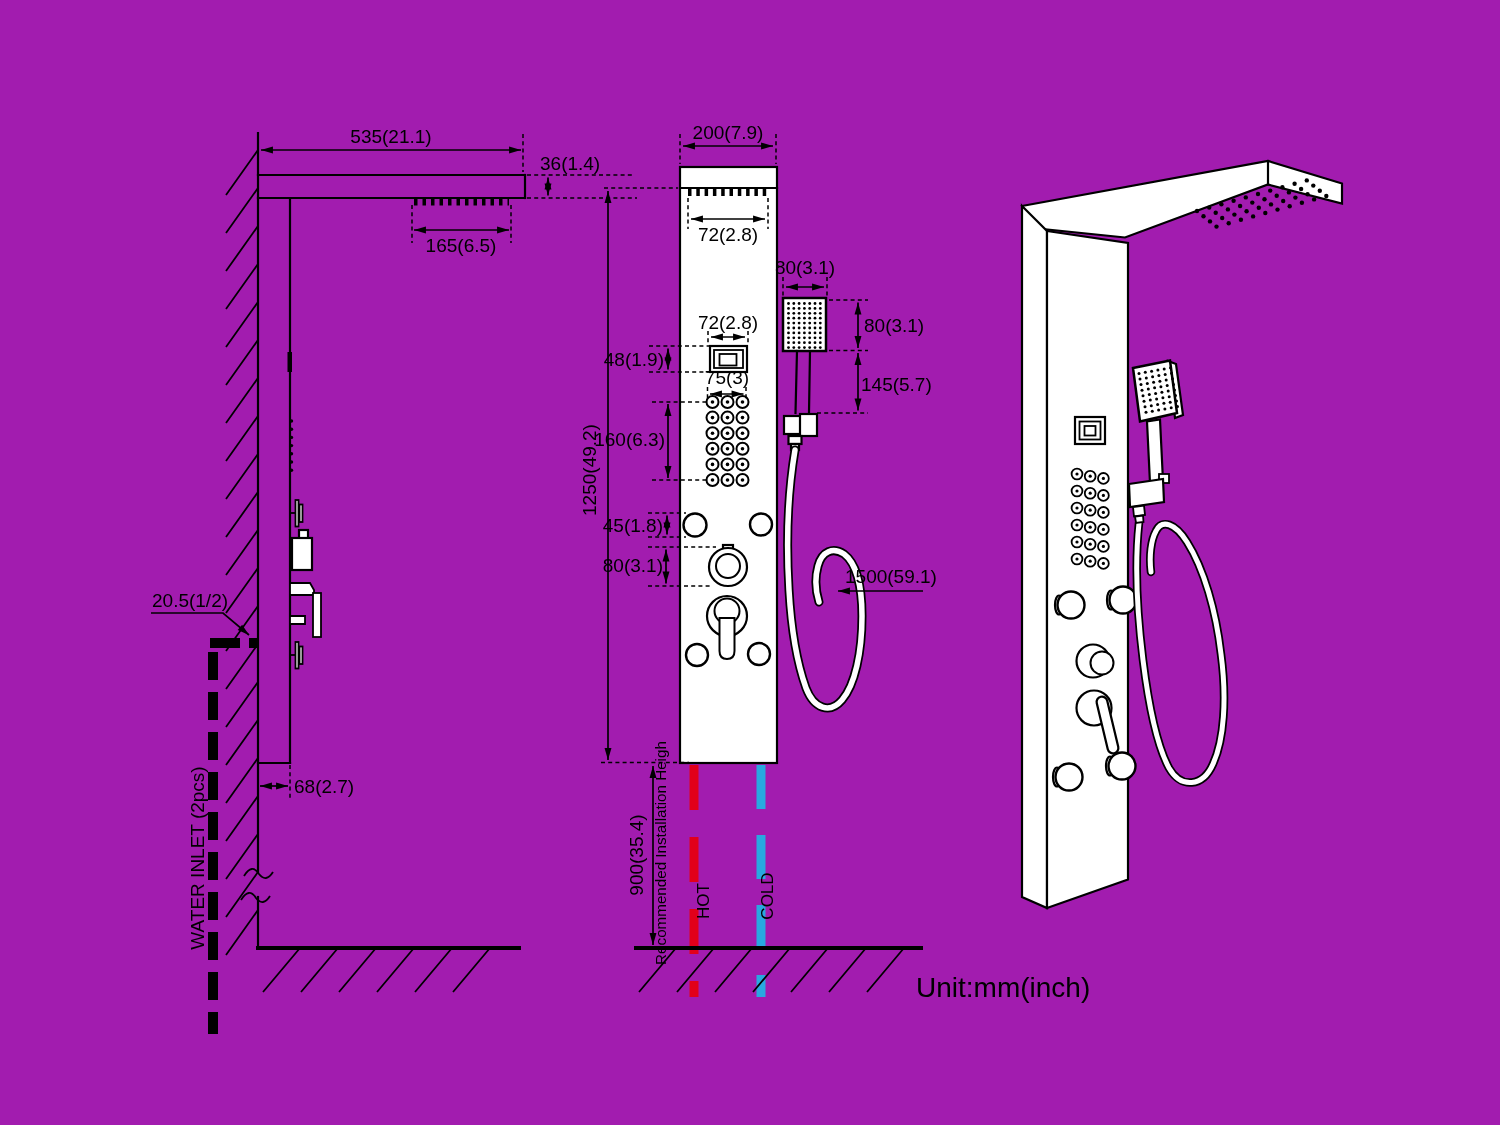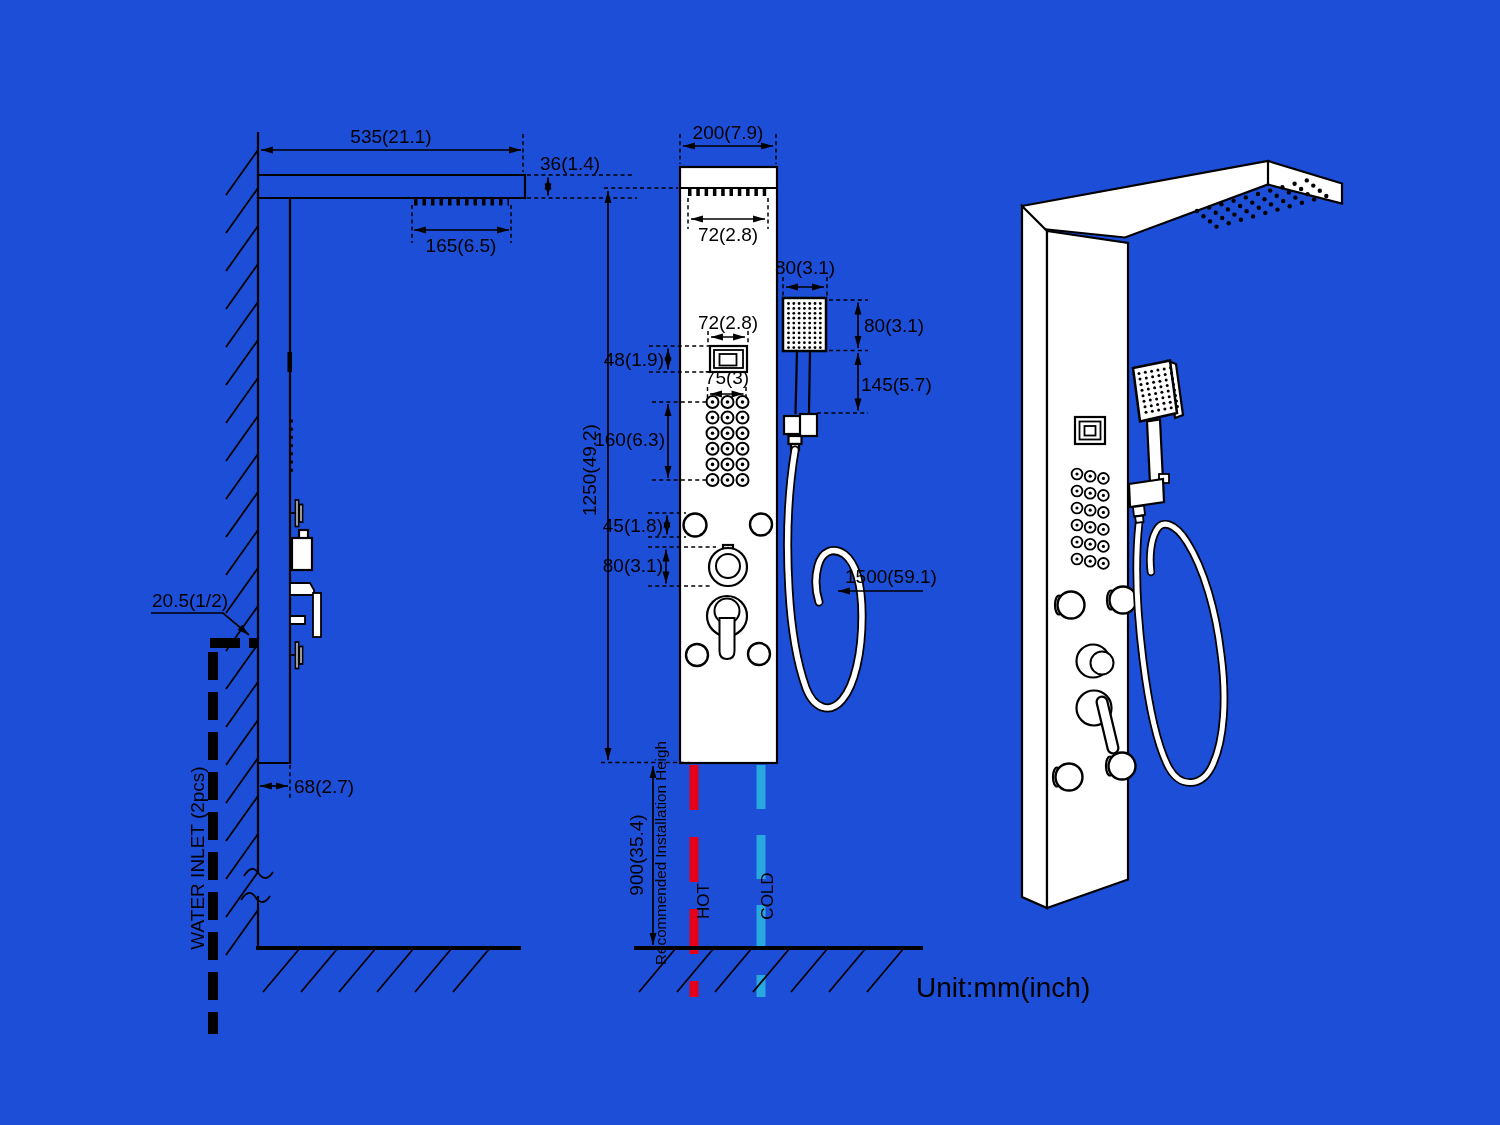--- a/index.html
+++ b/index.html
@@ -1,16 +1,16 @@
 <!DOCTYPE html>
 <html><head>
 <meta charset="utf-8">
 <style>
   html,body{margin:0;padding:0;background:#fff;}
-  .stage{position:relative;width:1500px;height:1125px;background:#1d4ed8;overflow:hidden;
+  .stage{position:relative;width:1500px;height:1125px;background:#a21caf;overflow:hidden;
          font-family:"Liberation Sans",sans-serif;}
   svg{position:absolute;left:0;top:0;}
   .ln{stroke:#000;stroke-width:2.2;fill:none;stroke-linecap:square;}
   .lnthin{stroke:#000;stroke-width:1.8;fill:none;}
   .fillw{fill:#fff;}
   .ext{stroke:#000;stroke-width:1.5;stroke-dasharray:4 3.2;fill:none;}
   .dim{stroke:#000;stroke-width:1.7;fill:none;
        marker-start:url(#arr);marker-end:url(#arr);}
   .leader{stroke:#000;stroke-width:1.7;fill:none;marker-end:url(#arr);}
   .leaderstart{stroke:#000;stroke-width:1.7;fill:none;marker-start:url(#arr);}

